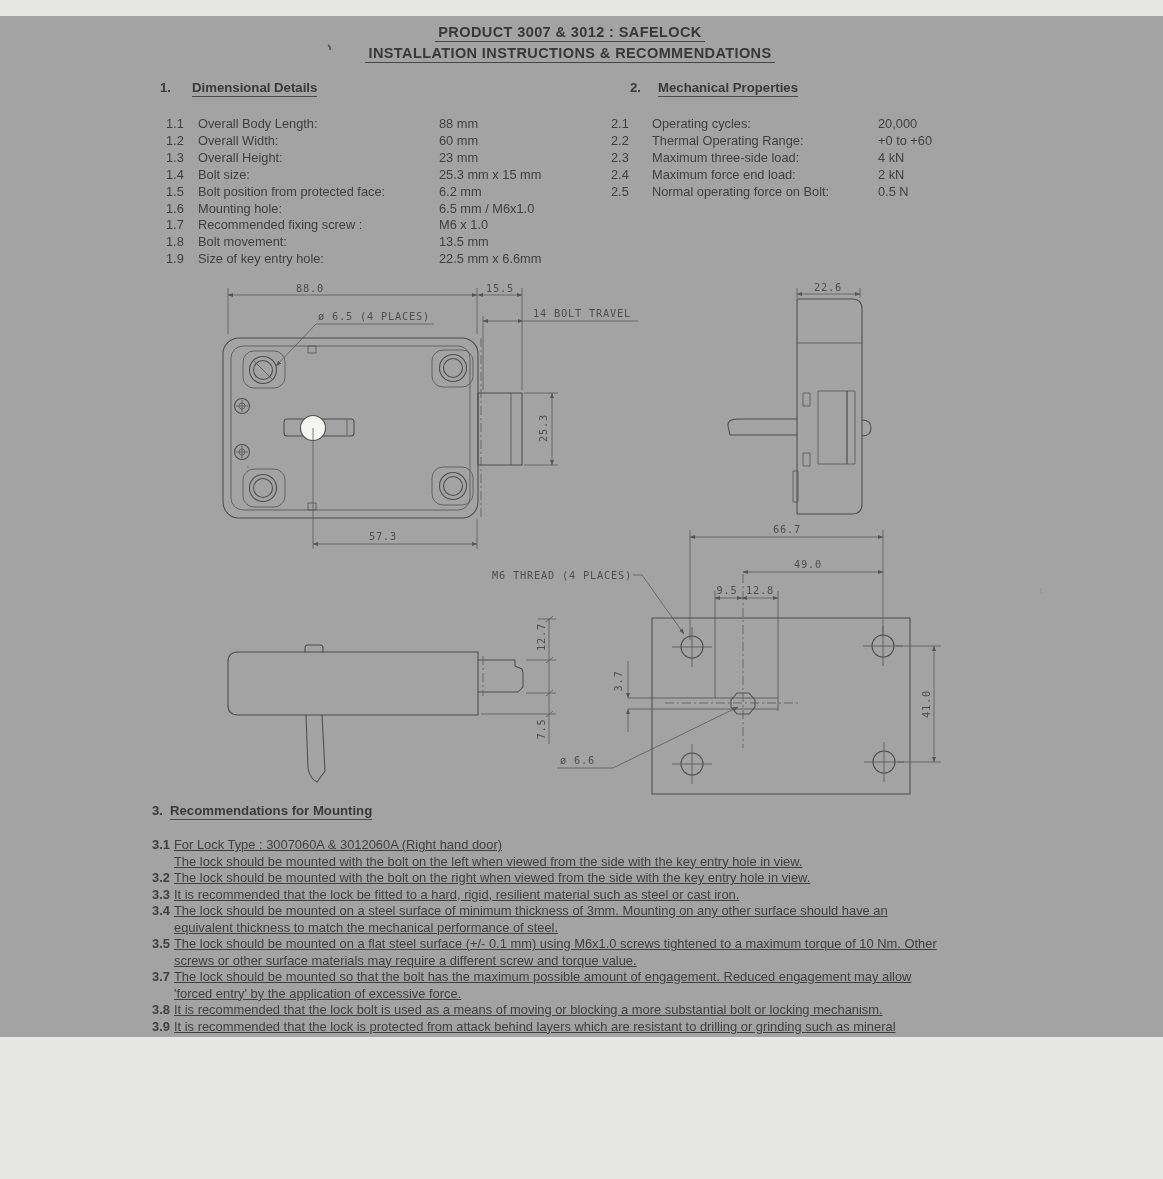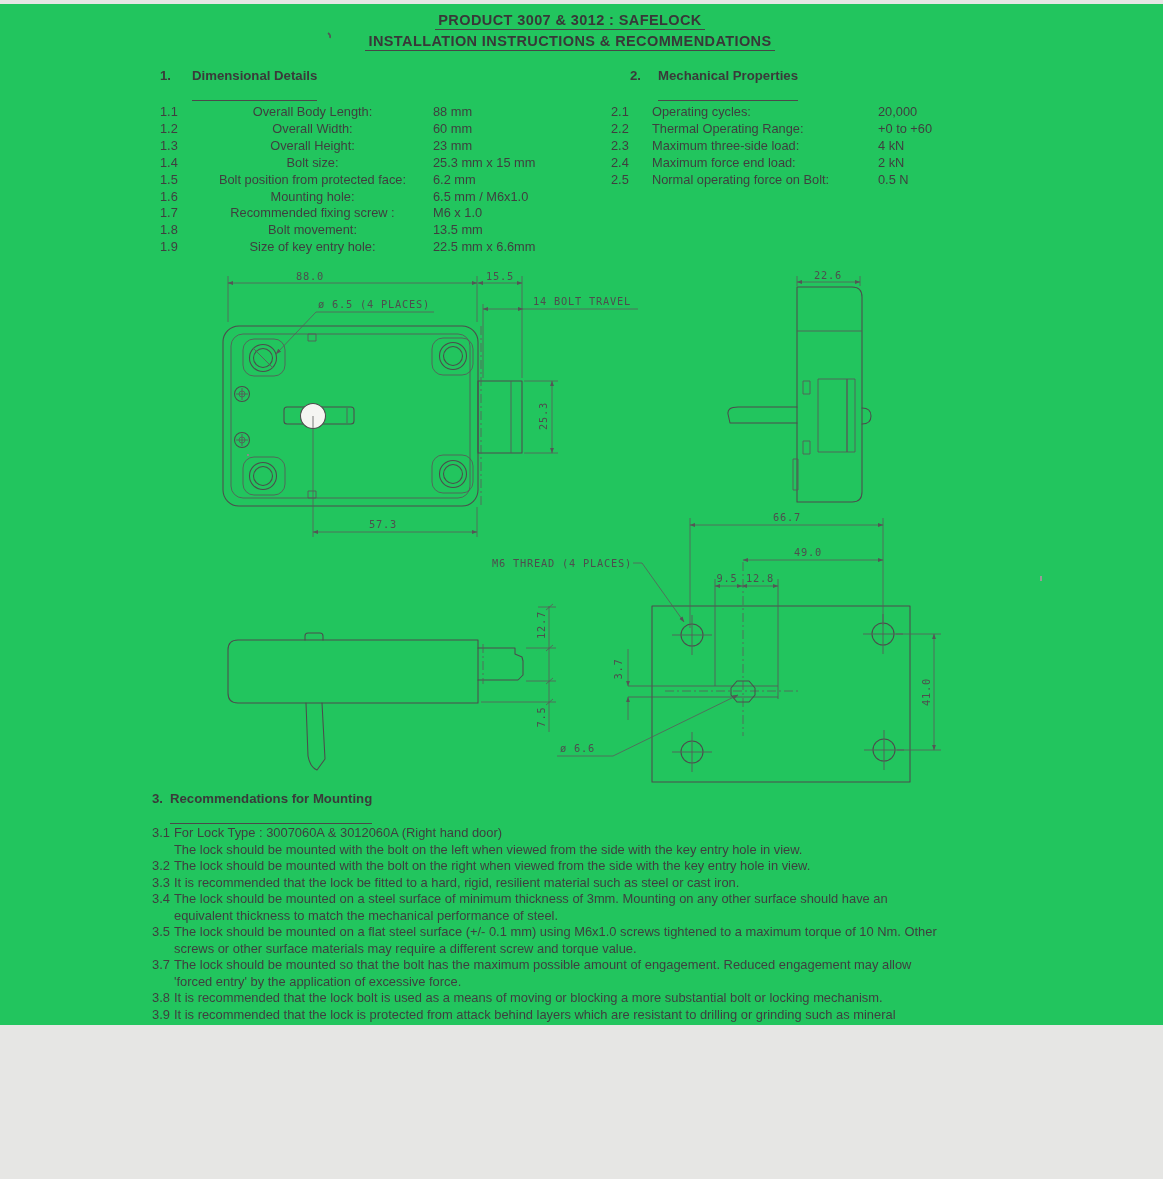--- a/index.html
+++ b/index.html
@@ -1,53 +1,53 @@
 <!DOCTYPE html>
 <html><head>
 <meta charset="utf-8">
 <style>
   html,body{margin:0;padding:0;background:#e6e6e4;}
   .page{
-    position:relative;width:1163px;height:1021px;margin:4px auto;
-    background:#22c55e;
+    position:relative;width:1163px;height:1021px;margin:16px auto;
+    background:#a3a3a3;
     font-family:"Liberation Sans",sans-serif;
     color:#3f3f3f;overflow:hidden;
   }
   
   .title-line{position:absolute;left:0;width:1140px;text-align:center;
     font-weight:bold;font-size:14.5px;letter-spacing:.4px;color:#383838;}
   .title-line .u{display:inline-block;border-bottom:1.8px solid #464646;padding:0 3px 1px 3px;}
   #title-1{top:8px;}
   #title-2{top:29px;}
   
   .sec-heading{position:absolute;font-weight:bold;font-size:13.2px;color:#3a3a3a;display:flex;}
   .sec-heading .h-num{display:inline-block;}
-  .sec-heading .h-text{display:inline-block;border-bottom:1.6px solid #4a4a4a;padding-bottom:17px;}
+  .sec-heading .h-text{display:inline-block;border-bottom:1.6px solid #4a4a4a;padding-bottom:1px;}
   #sec1-heading{left:160px;top:64px;}
   #sec1-heading .h-num{width:32px;}
   #sec2-heading{left:630px;top:64px;}
   #sec2-heading .h-num{width:28px;}
   #sec3-heading{left:152px;top:787px;}
   #sec3-heading .h-num{width:18px;}
   
   .spec-list{position:absolute;font-size:12.8px;line-height:16.9px;}
-  #sec1-items{left:160px;top:100px;width:460px;}
+  #sec1-items{left:166px;top:100px;width:460px;}
   #sec2-items{left:611px;top:100px;width:440px;}
   .spec-row{display:flex;white-space:nowrap;}
   #sec1-items .num{width:32px;flex:none;}
-  #sec1-items .label{width:241px;flex:none;text-align:center;}
+  #sec1-items .label{width:241px;flex:none;}
   #sec2-items .num{width:41px;flex:none;}
   #sec2-items .label{width:226px;flex:none;}
   .spec-row .value{flex:1;}
   
   #sec3-items{position:absolute;left:152px;top:821px;width:1000px;
     font-size:12.9px;line-height:16.5px;}
   .rec-row{display:flex;}
-  .rec-row .num{width:22px;flex:none;}
-  .rec-row .lines{flex:1;}
+  .rec-row .num{width:22px;flex:none;font-weight:bold;}
+  .rec-row .lines{flex:1;text-decoration:underline;}
   .rec-line{white-space:nowrap;}
   
   #drawing{position:absolute;left:0;top:0;pointer-events:none;}
   .ol{fill:none;stroke:#4c4c4c;stroke-width:1.05;stroke-linejoin:round;stroke-linecap:round;}
   .th{fill:none;stroke:#585858;stroke-width:.85;stroke-linejoin:round;}
   .dim{fill:none;stroke:#5a5a5a;stroke-width:.8;}
   .cl{fill:none;stroke:#5a5a5a;stroke-width:.8;stroke-dasharray:9 3 2 3;}
   .dtext{font-family:"DejaVu Sans Mono",monospace;font-size:10.3px;fill:#4e4e4e;letter-spacing:.8px;}
   .hole{fill:none;stroke:#4c4c4c;stroke-width:1.05;}
   .paperfill{fill:#f5f5f2;stroke:#4c4c4c;stroke-width:1.05;}

